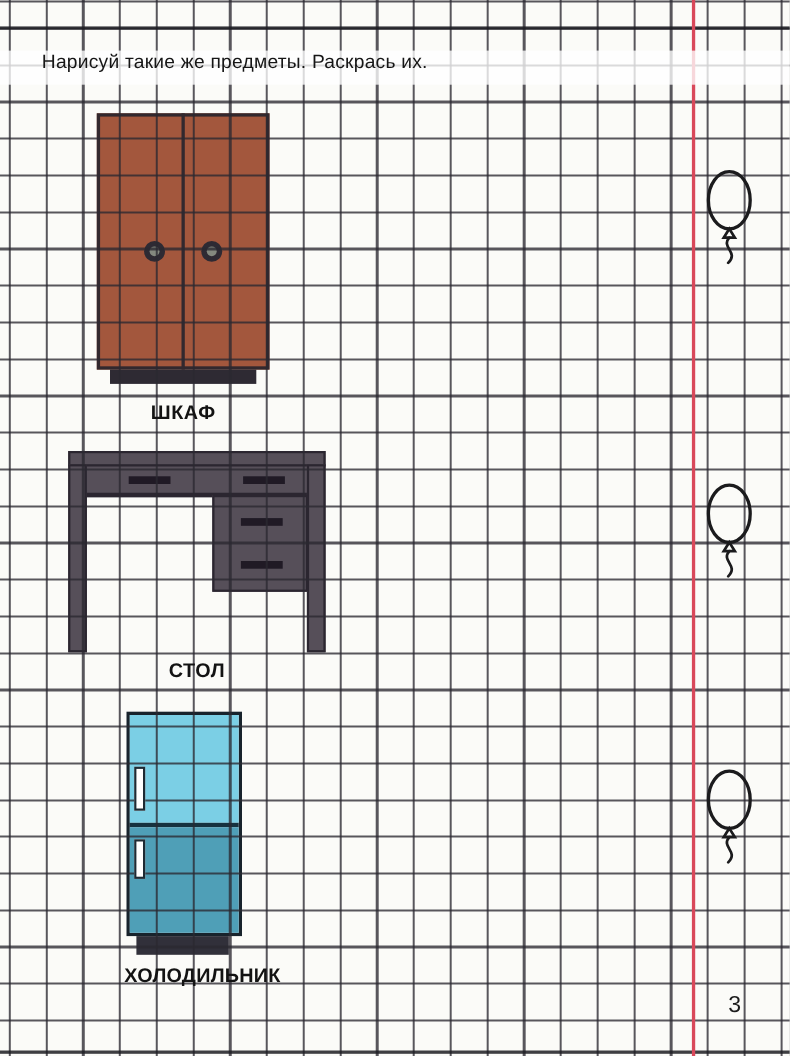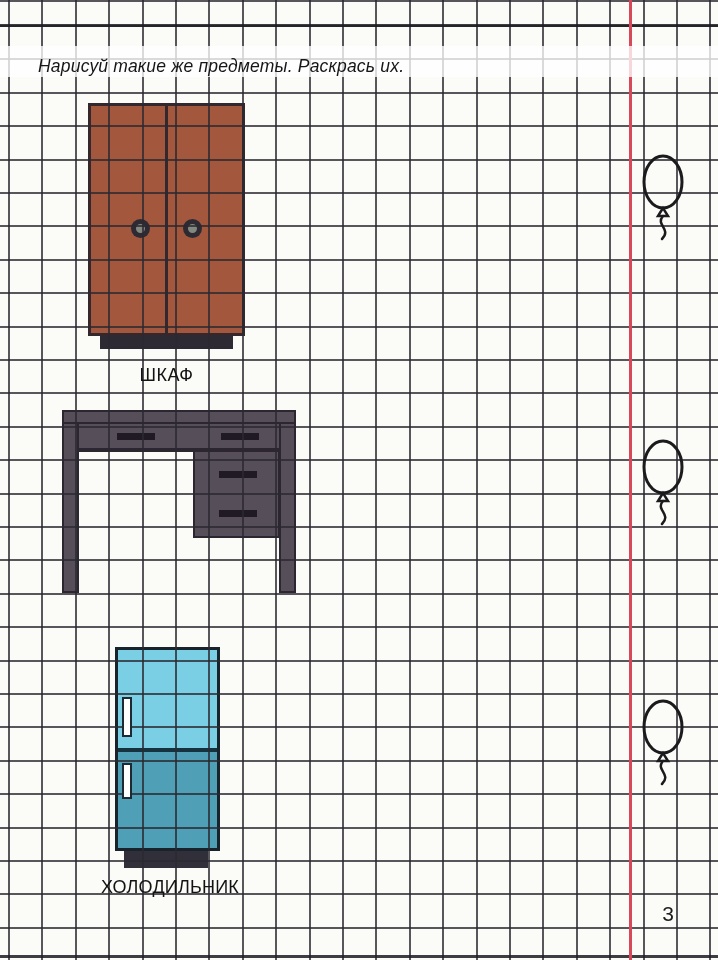--- a/index.html
+++ b/index.html
@@ -25,42 +25,42 @@
   .rule-strong-top{position:absolute;left:0;top:24px;width:718px;height:3px;background:rgba(28,28,34,0.85);z-index:5;}
   .rule-strong-bottom{position:absolute;left:0;top:955px;width:718px;height:3px;background:rgba(28,28,34,0.85);z-index:5;}
 
   
   #margin-line{position:absolute;top:0;left:629px;width:3px;height:960px;z-index:6;}
 
   
   #instruction-band{
     position:absolute;left:0;top:46px;width:718px;height:31px;
     background:rgba(255,255,255,0.78);z-index:7;
-    display:flex;align-items:flex-end;font-style:italic;
+    display:flex;align-items:flex-start;
   }
   #instruction-text{
     margin-left:38px;font-size:17.5px;color:#161616;letter-spacing:0.2px;
   }
 
   
   #watermark{
     position:absolute;left:82px;top:452px;width:560px;z-index:8;
     font-size:47px;font-weight:bold;letter-spacing:1px;white-space:nowrap;
     color:rgba(245,245,245,0.38);
     -webkit-text-stroke:1.5px rgba(150,150,150,0.55);
     text-shadow:2px 2px 2px rgba(110,110,110,0.35), -1px -1px 1px rgba(255,255,255,0.6);
     pointer-events:none;
   }
 
   
   .piece{position:absolute;z-index:1;}
   .ink{z-index:9;}
   .item-label{
     position:absolute;z-index:9;text-align:center;
-    font-weight:normal;font-size:18px;color:#131313;letter-spacing:0.5px;
+    font-weight:bold;font-size:18px;color:#131313;letter-spacing:0.5px;
   }
 
   
   #wardrobe-body{left:88px;top:103px;width:151px;height:227px;border:3px solid;}
   #wardrobe-divider{left:165px;top:103px;width:3px;height:233px;}
   .wardrobe-knob{
     position:absolute;z-index:1;width:19px;height:19px;border-radius:50%;
     display:flex;align-items:center;justify-content:center;
   }
   .wardrobe-knob .knob-center{width:9px;height:9px;border-radius:50%;}
@@ -84,21 +84,21 @@
 
   
   #fridge-body{left:115px;top:647px;width:99px;height:198px;border:3px solid;display:flex;flex-direction:column;}
   #fridge-freezer{height:98px;}
   #fridge-door-divider{height:4px;}
   #fridge-lower{flex:1;}
   .fridge-handle{position:absolute;width:6px;border:2px solid;}
   #fridge-handle-top{left:122px;top:697px;height:36px;}
   #fridge-handle-bottom{left:122px;top:763px;height:32px;}
   #fridge-base{left:124px;top:851px;width:84px;height:17px;}
-  #fridge-label{left:85px;top:877px;width:170px;letter-spacing:0.2px;}
+  #fridge-label{left:99px;top:877px;width:170px;letter-spacing:0.2px;}
 
   
   .balloon{position:absolute;width:44px;height:94px;z-index:9;}
   #balloon-1{left:641px;top:153px;}
   #balloon-2{left:641px;top:438px;}
   #balloon-3{left:641px;top:698px;}
 
   
   #page-number{
     position:absolute;left:650px;top:902px;width:36px;z-index:9;
@@ -145,20 +145,21 @@
 
   <div id="instruction-band">
     <span id="instruction-text">Нарисуй такие же предметы. Раскрась их.</span>
   </div>
 
 
   <div class="fridge-handle ink" id="fridge-handle-top" style="background: rgb(255, 255, 255); border-color: rgb(29, 42, 51);"></div>
   <div class="fridge-handle ink" id="fridge-handle-bottom" style="background: rgb(255, 255, 255); border-color: rgb(29, 42, 51);"></div>
 
   <div class="item-label" id="wardrobe-label">ШКАФ</div>
+  <div class="item-label" id="desk-label">СТОЛ</div>
   <div class="item-label" id="fridge-label">ХОЛОДИЛЬНИК</div>
 
   <svg class="balloon" id="balloon-1" viewBox="0 0 44 94" fill="none">
     <ellipse cx="22" cy="29" rx="19" ry="26" stroke-width="3" style="stroke: rgb(27, 27, 29);"></ellipse>
     <path d="M22 55 L17 63 L27 63 Z" stroke-width="2.5" style="stroke: rgb(27, 27, 29);"></path>
     <path d="M22 63 C14 72 31 76 21 86" stroke-width="2.5" stroke-linecap="round" style="stroke: rgb(27, 27, 29);"></path>
   </svg>
   <svg class="balloon" id="balloon-2" viewBox="0 0 44 94" fill="none">
     <ellipse cx="22" cy="29" rx="19" ry="26" stroke-width="3" style="stroke: rgb(27, 27, 29);"></ellipse>
     <path d="M22 55 L17 63 L27 63 Z" stroke-width="2.5" style="stroke: rgb(27, 27, 29);"></path>

